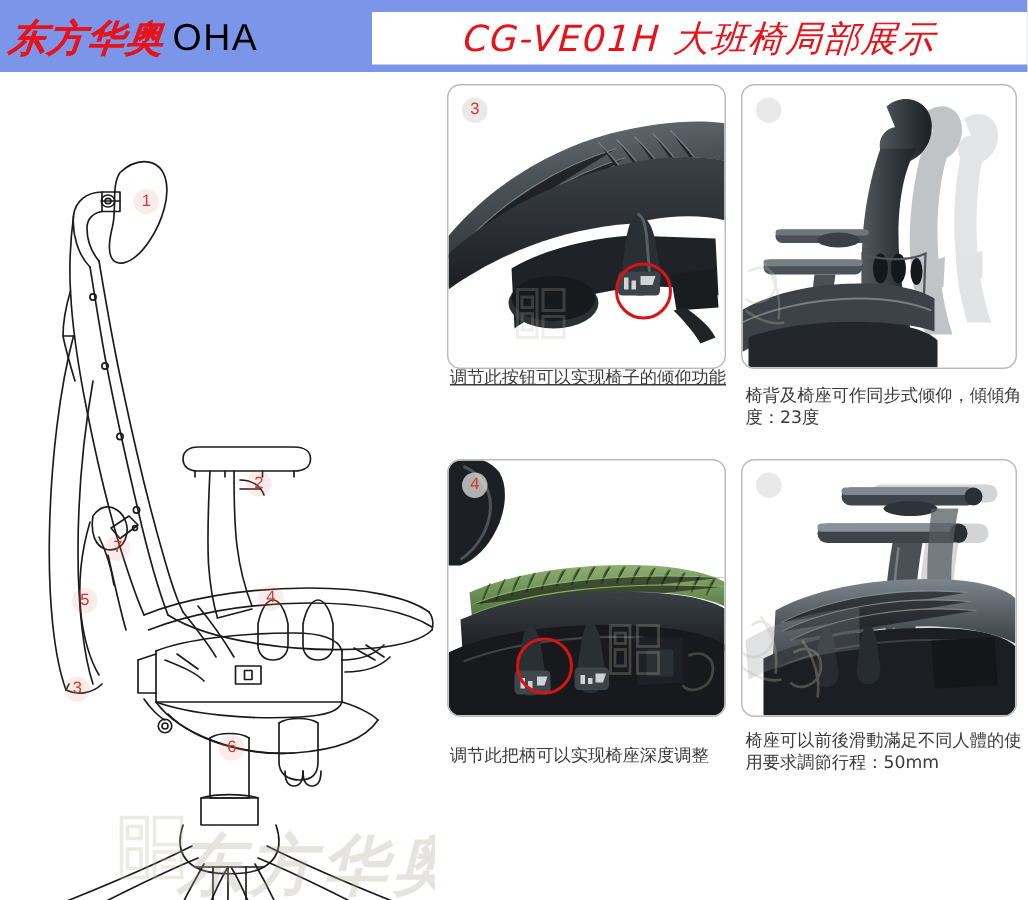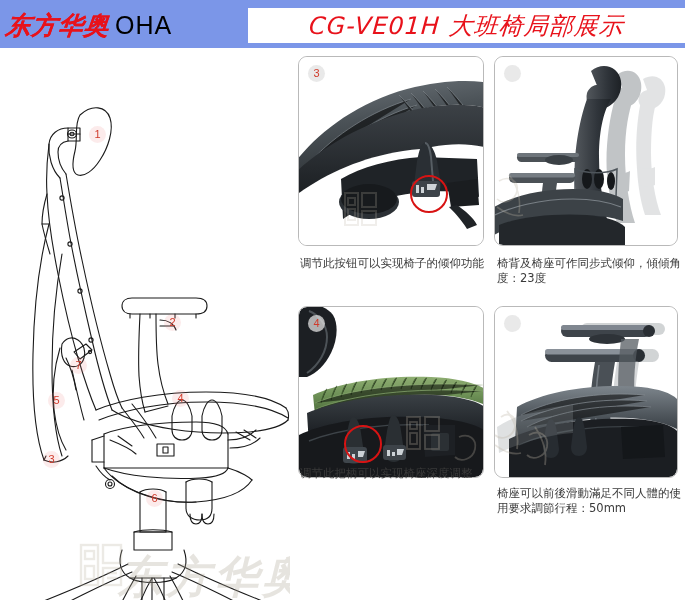--- a/index.html
+++ b/index.html
@@ -392,21 +392,21 @@
             <rect x="49" y="141" width="7" height="7"></rect>
             <rect x="49" y="152" width="7" height="11"></rect>
             <rect x="63" y="136" width="14" height="14"></rect>
             <rect x="63" y="154" width="14" height="14"></rect>
           </g>
         </g>
       </svg>
       <span class="photo-num">3</span>
       <div class="redcircle" style="left:111px; top:118px; width:38px; height:38px;"></div>
     </div>
-    <div class="caption" style="left:10px; top:208px;">调节此按钮可以实现椅子的倾仰功能</div>
+    <div class="caption" style="left:10px; top:196px;text-decoration:underline;">调节此按钮可以实现椅子的倾仰功能</div>
 
     <div class="photo-box" style="left:204px; top:8px; width:184px; height:190px;">
       <svg width="182" height="188" viewBox="0 0 182 188">
         <defs>
           <clipPath id="clipR1">
               <rect x="0" y="0" width="182" height="188" rx="8"></rect>
             </clipPath>
           <linearGradient id="backG" x1="0" y1="0" x2="1" y2="0">
             <stop offset="0%" stop-color="#53585d"></stop>
             <stop offset="60%" stop-color="#2f343a"></stop>
@@ -554,21 +554,21 @@
             <rect x="111" y="126" width="7" height="11"></rect>
             <rect x="126" y="110" width="14" height="14"></rect>
             <rect x="126" y="128" width="14" height="14"></rect>
             <path d="M160 130 C170 126 178 132 176 142 C174 152 162 156 156 150"></path>
           </g>
         </g>
       </svg>
       <span class="photo-num">4</span>
       <div class="redcircle" style="left:45px; top:118px; width:38px; height:38px;"></div>
     </div>
-    <div class="caption" style="left:10px; top:418px;">调节此把柄可以实现椅座深度调整</div>
+    <div class="caption" style="left:10px; top:448px;">调节此把柄可以实现椅座深度调整</div>
 
     <div class="photo-box" style="left:204px; top:258px; width:184px; height:172px;">
       <svg width="182" height="170" viewBox="0 0 182 170">
         <defs>
           <clipPath id="clipR2">
               <rect x="0" y="0" width="182" height="170" rx="8"></rect>
             </clipPath>
           <linearGradient id="seatG" x1="0" y1="0" x2="0" y2="1">
             <stop offset="0%" stop-color="#7d858c"></stop>
             <stop offset="55%" stop-color="#4b5258"></stop>

